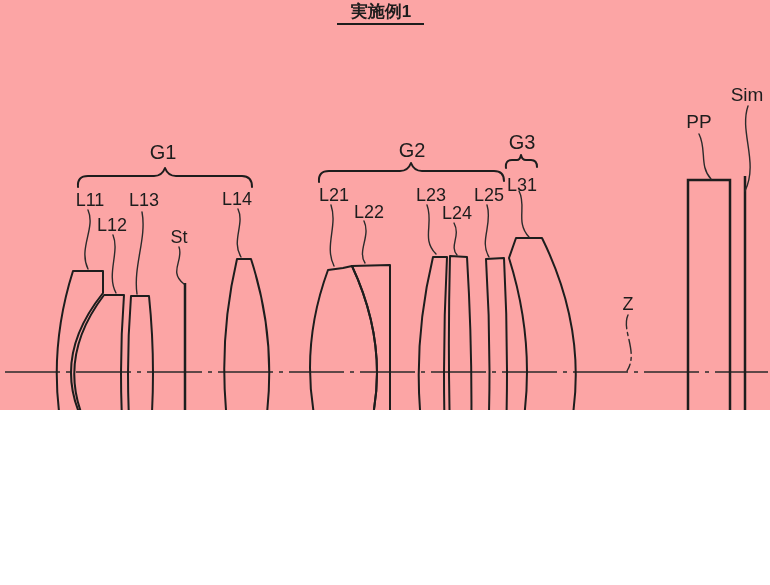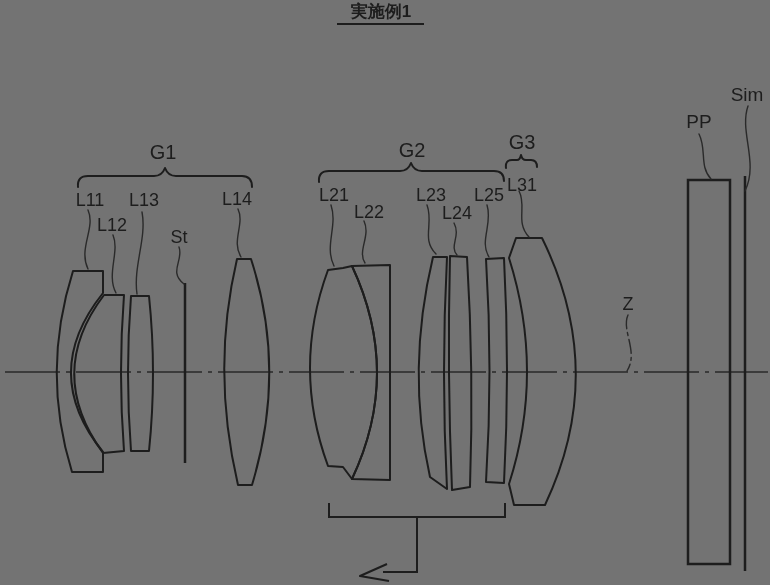--- a/index.html
+++ b/index.html
@@ -1,19 +1,19 @@
 <!DOCTYPE html>
 <html><head>
 <meta charset="utf-8">
 <style>
   html,body{margin:0;padding:0;background:#fff;}
   #stage{
     position:relative;
-    width:770px;height:585px;
-    background:#737373;
+    width:770px;height:410px;
+    background:#fca5a5;
     font-family:"Liberation Sans", sans-serif;
     overflow:hidden;
   }
   svg{display:block;}
   .lens{fill:none;stroke:#1d1d1d;stroke-width:2;stroke-linejoin:round;stroke-linecap:round;}
   .leader{fill:none;stroke:#2a2a2a;stroke-width:1.4;stroke-linecap:round;}
   .brace{fill:none;stroke:#1d1d1d;stroke-width:2;stroke-linecap:round;stroke-linejoin:round;}
   .lbl{fill:#1d1d1d;font-size:18px;}
   .grp{fill:#1d1d1d;font-size:20px;}
   .ttl{fill:#1d1d1d;font-size:17px;font-weight:600;}

